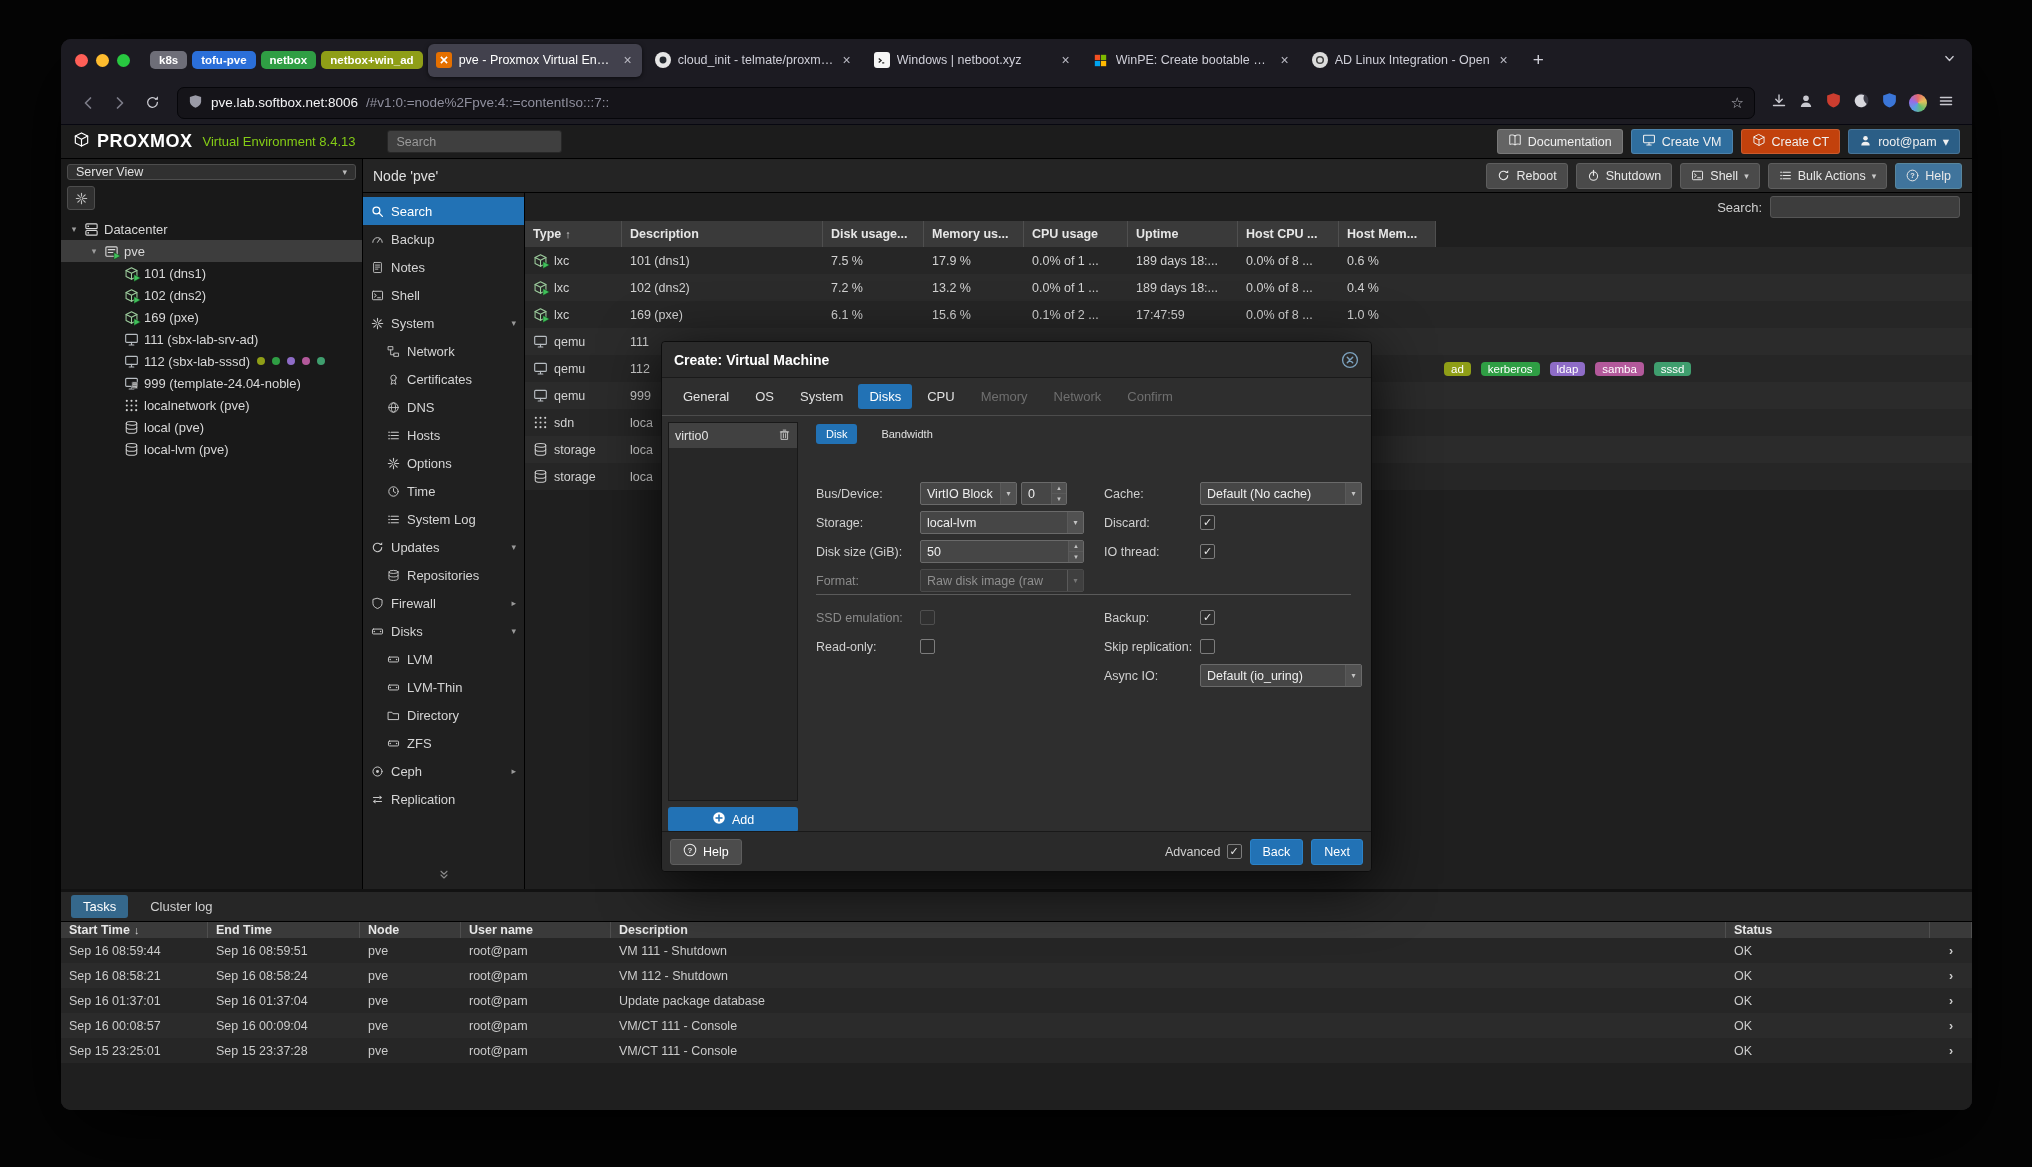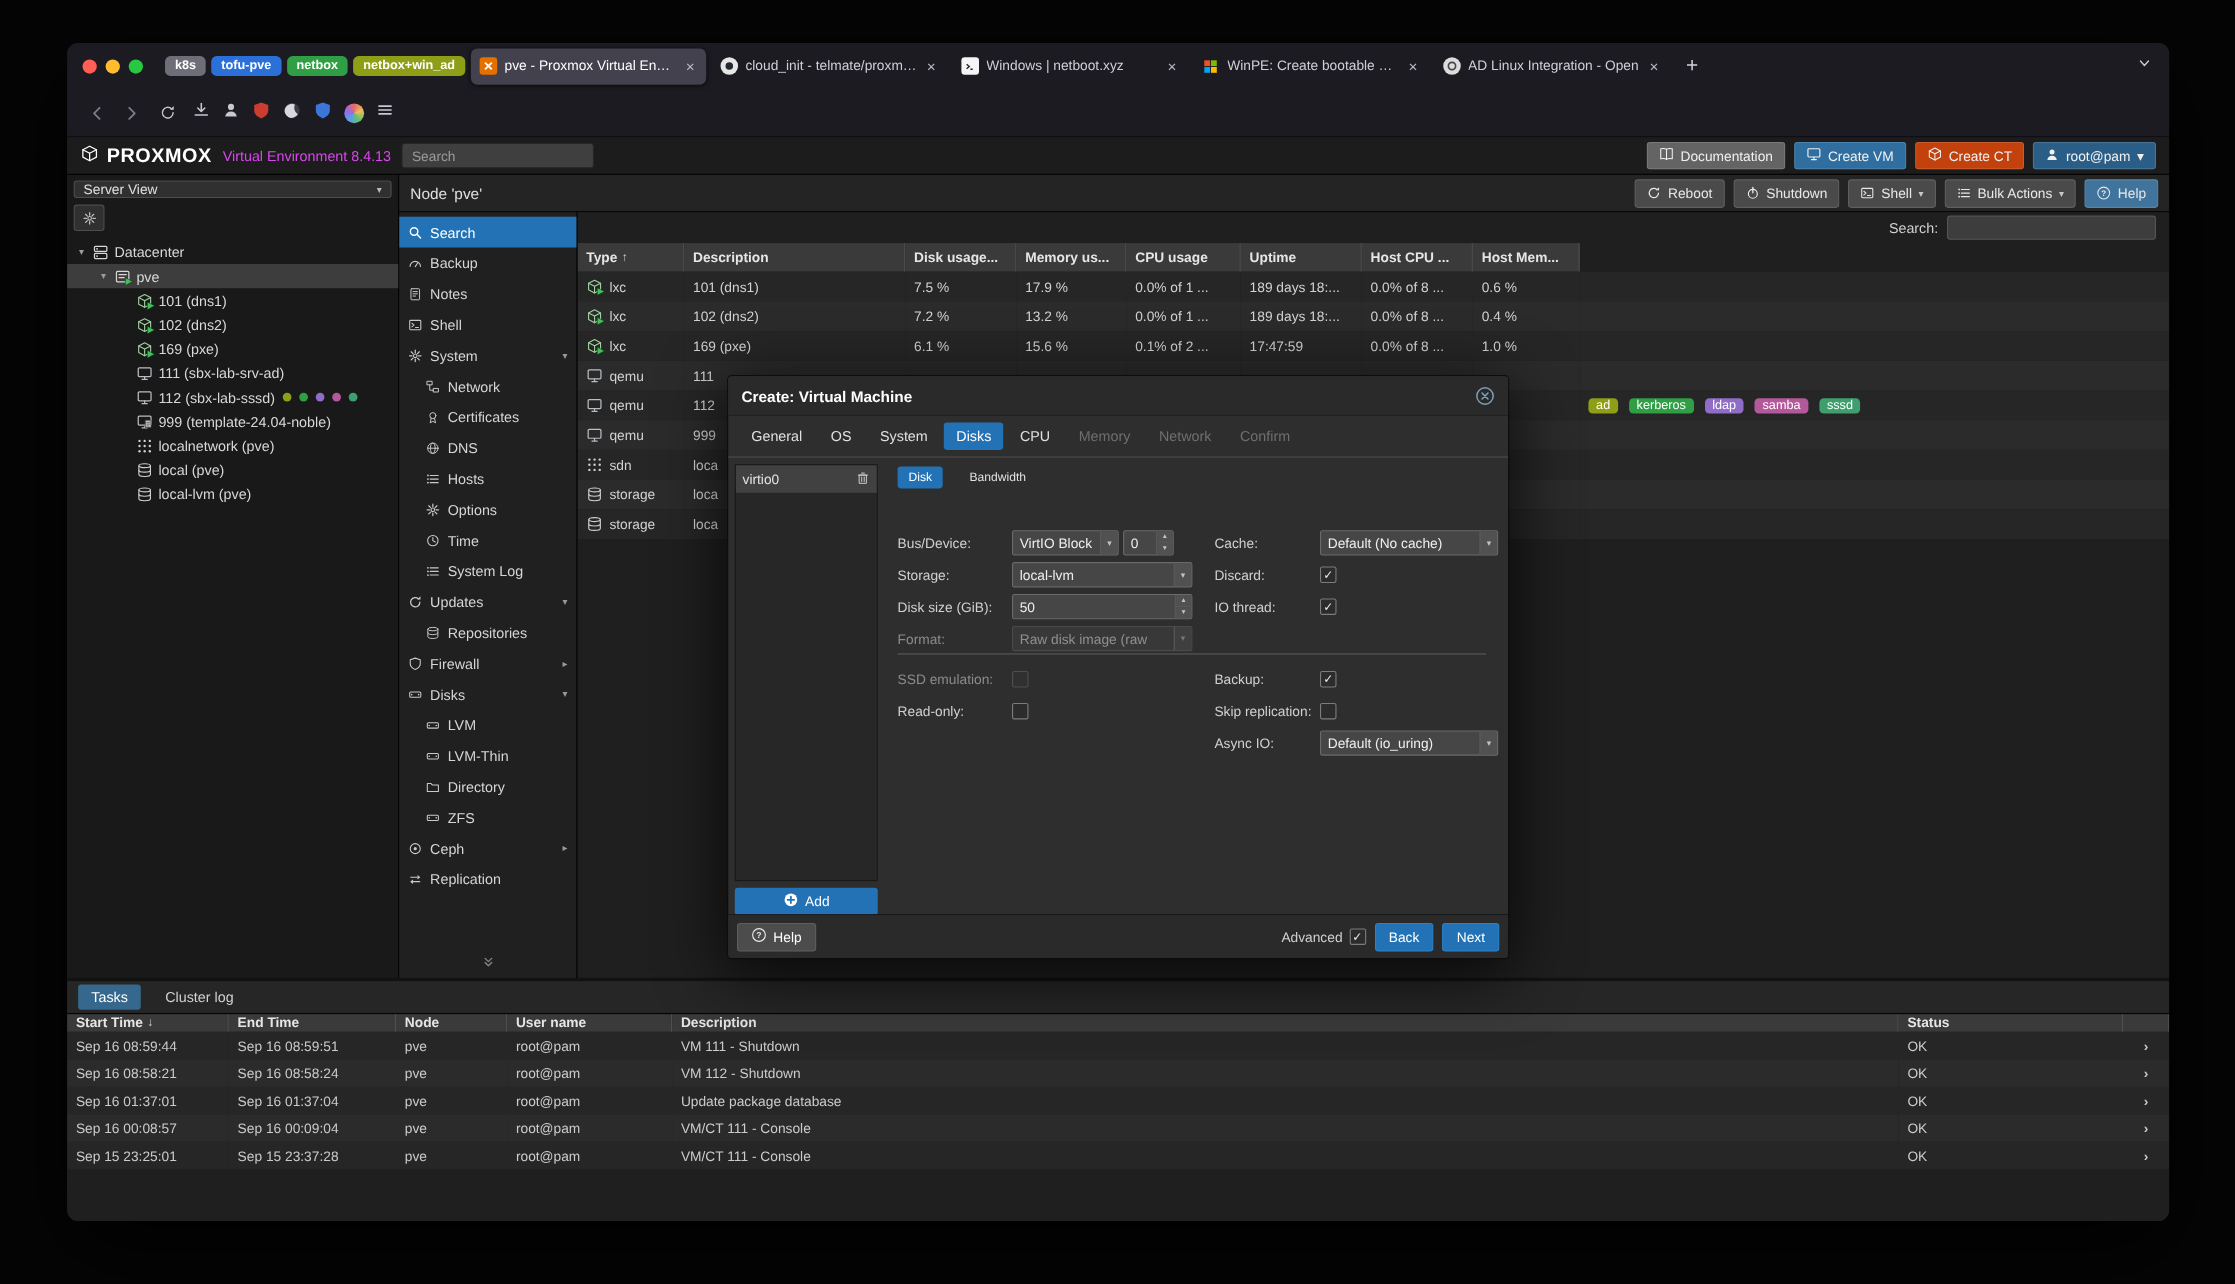--- a/index.html
+++ b/index.html
@@ -33,21 +33,21 @@
   .urlhost{color:#f4f4f6;white-space:nowrap;}
   .urlpath{color:#8f8f9d;flex:1;white-space:nowrap;overflow:hidden;}
   .star{color:#b9b9c2;font-size:15px;}
   .exticons{display:flex;align-items:center;gap:11px;padding:0 6px;}
   .avatar-multi{width:18px;height:18px;border-radius:50%;background:conic-gradient(#e66a6a,#e6c05a,#67c06b,#5aa0e6,#9a6ae6,#e66a6a);}
 
   
   .app{flex:1;background:#1e1e1e;display:flex;flex-direction:column;position:relative;min-height:0;}
   .pve-header{height:34px;background:#1c1c1c;border-bottom:1px solid #000;display:flex;align-items:center;gap:10px;padding:0 12px;flex:0 0 auto;}
   .logo{font-weight:800;font-size:18px;color:#fff;letter-spacing:.5px;display:flex;align-items:center;gap:7px;}
-  .ver{font-size:13px;color:#d946ef;margin-right:0;}
+  .ver{font-size:13px;color:#84cc16;margin-right:22px;}
   .hsearch input{width:175px;height:23px;background:#3f3f3f;border:1px solid #272727;border-radius:3px;color:#ddd;padding:0 8px;font-size:12.5px;}
   .hsearch input::placeholder{color:#9a9a9a;}
   .hbtns{margin-left:auto;display:flex;gap:8px;}
   .hbtn{height:25px;display:flex;align-items:center;gap:6px;padding:0 10px;border-radius:3px;font-size:12.5px;color:#f0f0f0;border:1px solid rgba(255,255,255,.14);}
 
   .app-body{flex:0 0 730px;display:flex;min-height:0;}
   .sidebar{width:302px;background:#191919;border-right:1px solid #000;display:flex;flex-direction:column;}
   .sv-row{display:flex;gap:6px;padding:5px 6px;flex-direction:column;}
   .sv-sel{flex:1;height:24px;background:#303030;border:1px solid #4d4d4d;border-radius:3px;display:flex;align-items:center;justify-content:space-between;padding:0 8px;font-size:12.5px;color:#e0e0e0;}
   .gearbtn{width:28px;height:24px;background:#303030;border:1px solid #4d4d4d;border-radius:3px;display:flex;align-items:center;justify-content:center;}
@@ -231,20 +231,28 @@
         <svg viewBox="0 0 16 16" width="16" height="16" stroke-linecap="round" stroke-linejoin="round">
           <path d="M5.5 3l5 5-5 5" stroke="#7c7c88" stroke-width="1.7" fill="none"></path>
         </svg>
       </span>
     <span class="navbtn" id="icoReload">
         <svg viewBox="0 0 16 16" width="15" height="15" stroke-linecap="round" stroke-linejoin="round">
           <path d="M13.2 8a5.2 5.2 0 1 1-1.6-3.8" stroke="#c8c8cf" stroke-width="1.4" fill="none"></path>
           <path d="M13.8 1.4v3.6h-3.6z" fill="#c8c8cf"></path>
         </svg>
       </span>
+    <div class="urlbar">
+      <span id="icoShield"><svg viewBox="0 0 16 16" width="15" height="15" stroke-linecap="round" stroke-linejoin="round">
+            <path d="M8 1.2l6 2v4.6c0 3.8-2.9 5.6-6 6.9-3.1-1.3-6-3.1-6-6.9V3.2Z" fill="#9a9aa6"></path>
+          </svg></span>
+      <span class="urlhost">pve.lab.softbox.net:8006</span>
+        <span class="urlpath">/#v1:0:=node%2Fpve:4::=contentIso:::7::</span>
+      <span class="star">☆</span>
+    </div>
     <div class="exticons">
       <span id="icoDownload"><svg viewBox="0 0 16 16" width="16" height="16" stroke-linecap="round" stroke-linejoin="round">
             <g stroke="#c8c8cf" stroke-width="1.4" fill="none">
               <path d="M8 2v7"></path>
               <path d="M4.8 6.2L8 9.4l3.2-3.2"></path>
               <path d="M2.5 12.5h11"></path>
             </g>
           </svg></span>
       <span id="icoAccount"><svg viewBox="0 0 16 16" width="16" height="16" stroke-linecap="round" stroke-linejoin="round">
             <circle cx="8" cy="5.2" r="2.8" fill="#c8c8cf"></circle>

